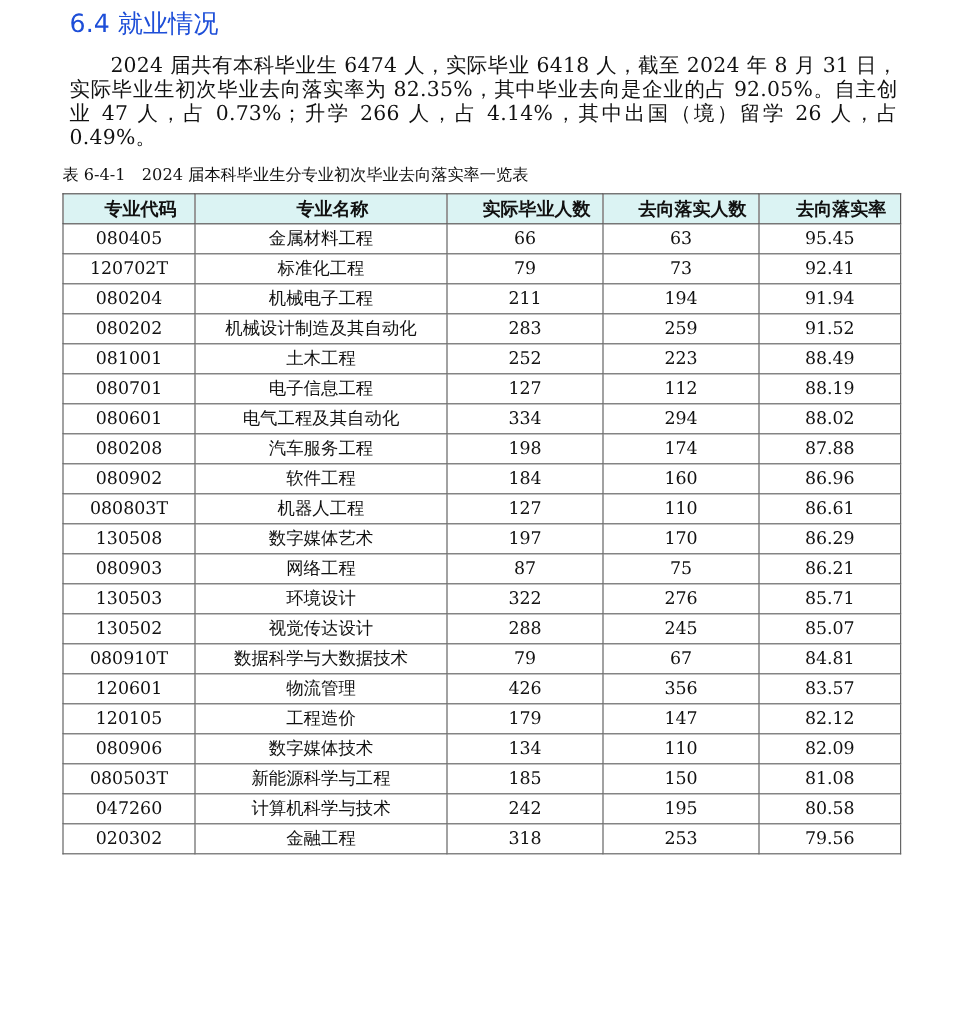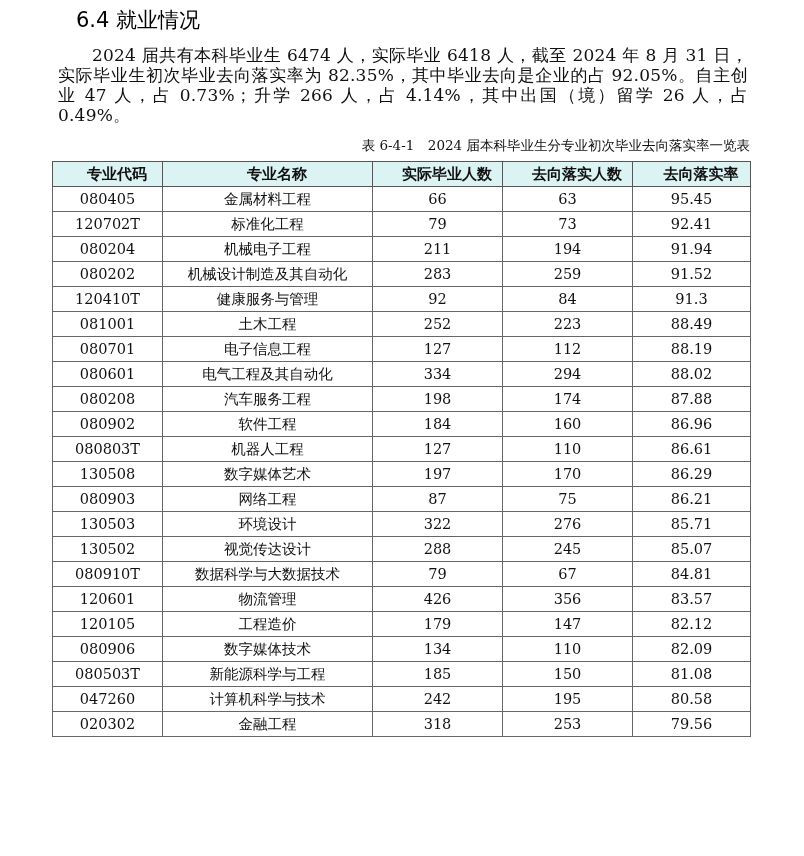--- a/index.html
+++ b/index.html
@@ -1,22 +1,22 @@
 <!DOCTYPE html>
 <html><head>
 <meta charset="utf-8">
 <style>
   html, body { margin: 0; padding: 0; background: #ffffff; }
   body { width: 804px; height: 856px; position: relative; overflow: hidden;
          font-family: "DejaVu Serif", "Liberation Serif", serif; color: #111; }
   .heading { position: absolute; left: 58px; top: 6px; font-size: 21px;
-             font-family: "DejaVu Sans", "Liberation Sans", sans-serif; font-weight: normal; color: #000000; margin-left: 18px; }
+             font-family: "DejaVu Sans", "Liberation Sans", sans-serif; font-weight: normal; color: #1d4ed8; }
   .para { position: absolute; left: 58px; top: 45px; width: 690px; font-size: 17px;
           line-height: 20px; text-indent: 34px; letter-spacing: 0.2px; text-align: justify; }
-  .caption { position: absolute; left: 52px; width: 698px; top: 137px; text-align: right;
+  .caption { position: absolute; left: 52px; width: 698px; top: 137px; text-align: left;
              font-size: 13.5px; }
   table.grid { position: absolute; left: 52px; top: 161px; border-collapse: collapse;
                table-layout: fixed; width: 698px; font-size: 14.5px; }
   table.grid th, table.grid td { border: 1px solid #555; text-align: center; height: 24px;
                padding: 0; line-height: 24px; white-space: nowrap; overflow: hidden; }
   table.grid td { border-color: #666; }
   table.grid th { background: #dbf3f3; font-weight: bold; font-size: 15px;
                   font-family: "DejaVu Sans", "Liberation Sans", sans-serif; padding-left: 19px; }
   table.grid td.name { font-family: Liberation Sans, sans-serif; font-size: 14.5px; }
   col.c1 { width: 110px; } col.c2 { width: 210px; } col.c3 { width: 130px; }
@@ -69,27 +69,20 @@
         <td>91.94</td>
       </tr>
       <tr>
         <td>080202</td>
         <td class="name">机械设计制造及其自动化</td>
         <td>283</td>
         <td>259</td>
         <td>91.52</td>
       </tr>
       <tr>
-        <td>120410T</td>
-        <td class="name">健康服务与管理</td>
-        <td>92</td>
-        <td>84</td>
-        <td>91.3</td>
-      </tr>
-      <tr>
         <td>081001</td>
         <td class="name">土木工程</td>
         <td>252</td>
         <td>223</td>
         <td>88.49</td>
       </tr>
       <tr>
         <td>080701</td>
         <td class="name">电子信息工程</td>
         <td>127</td>

